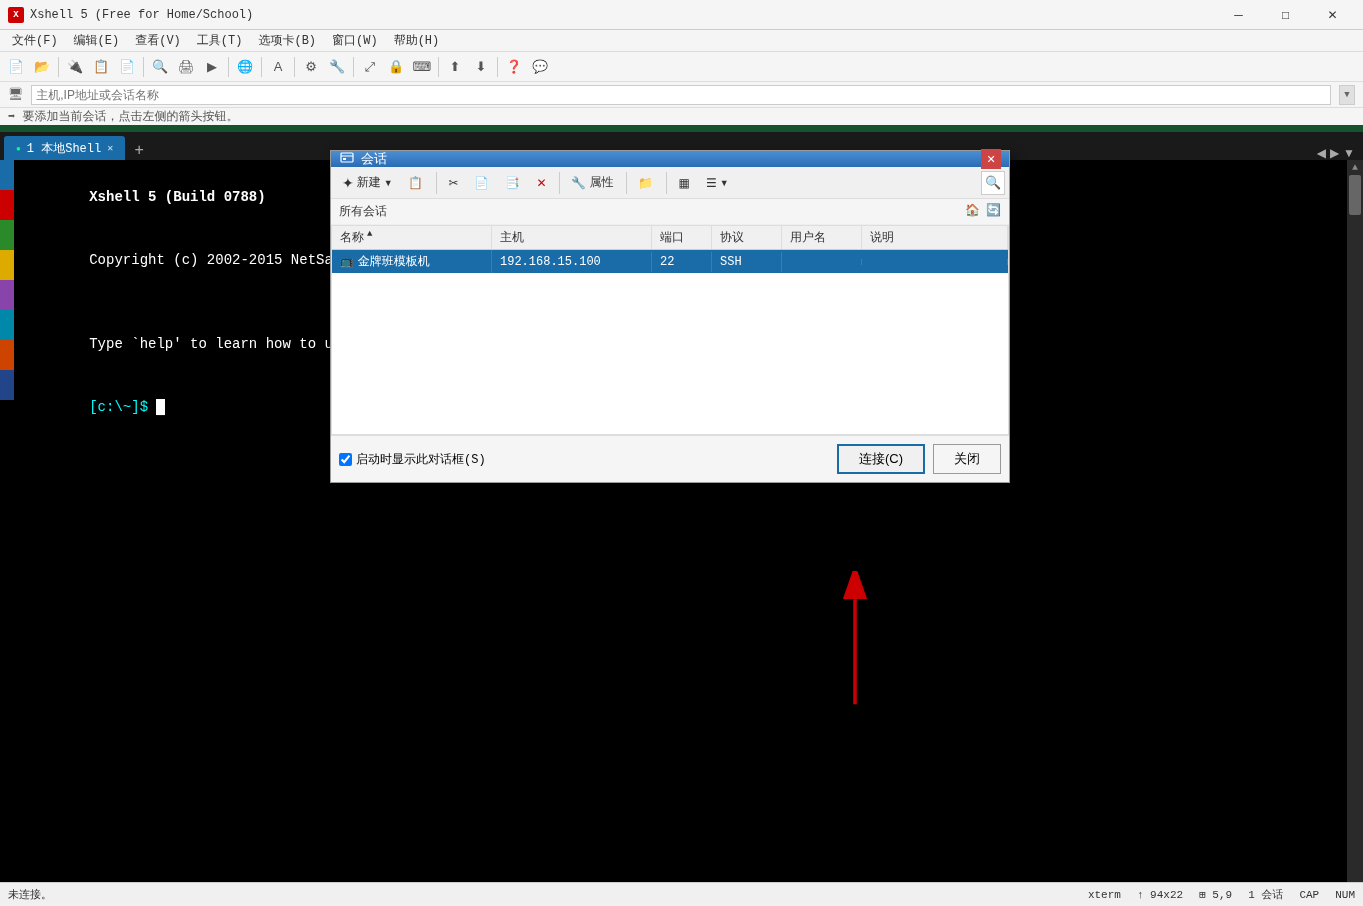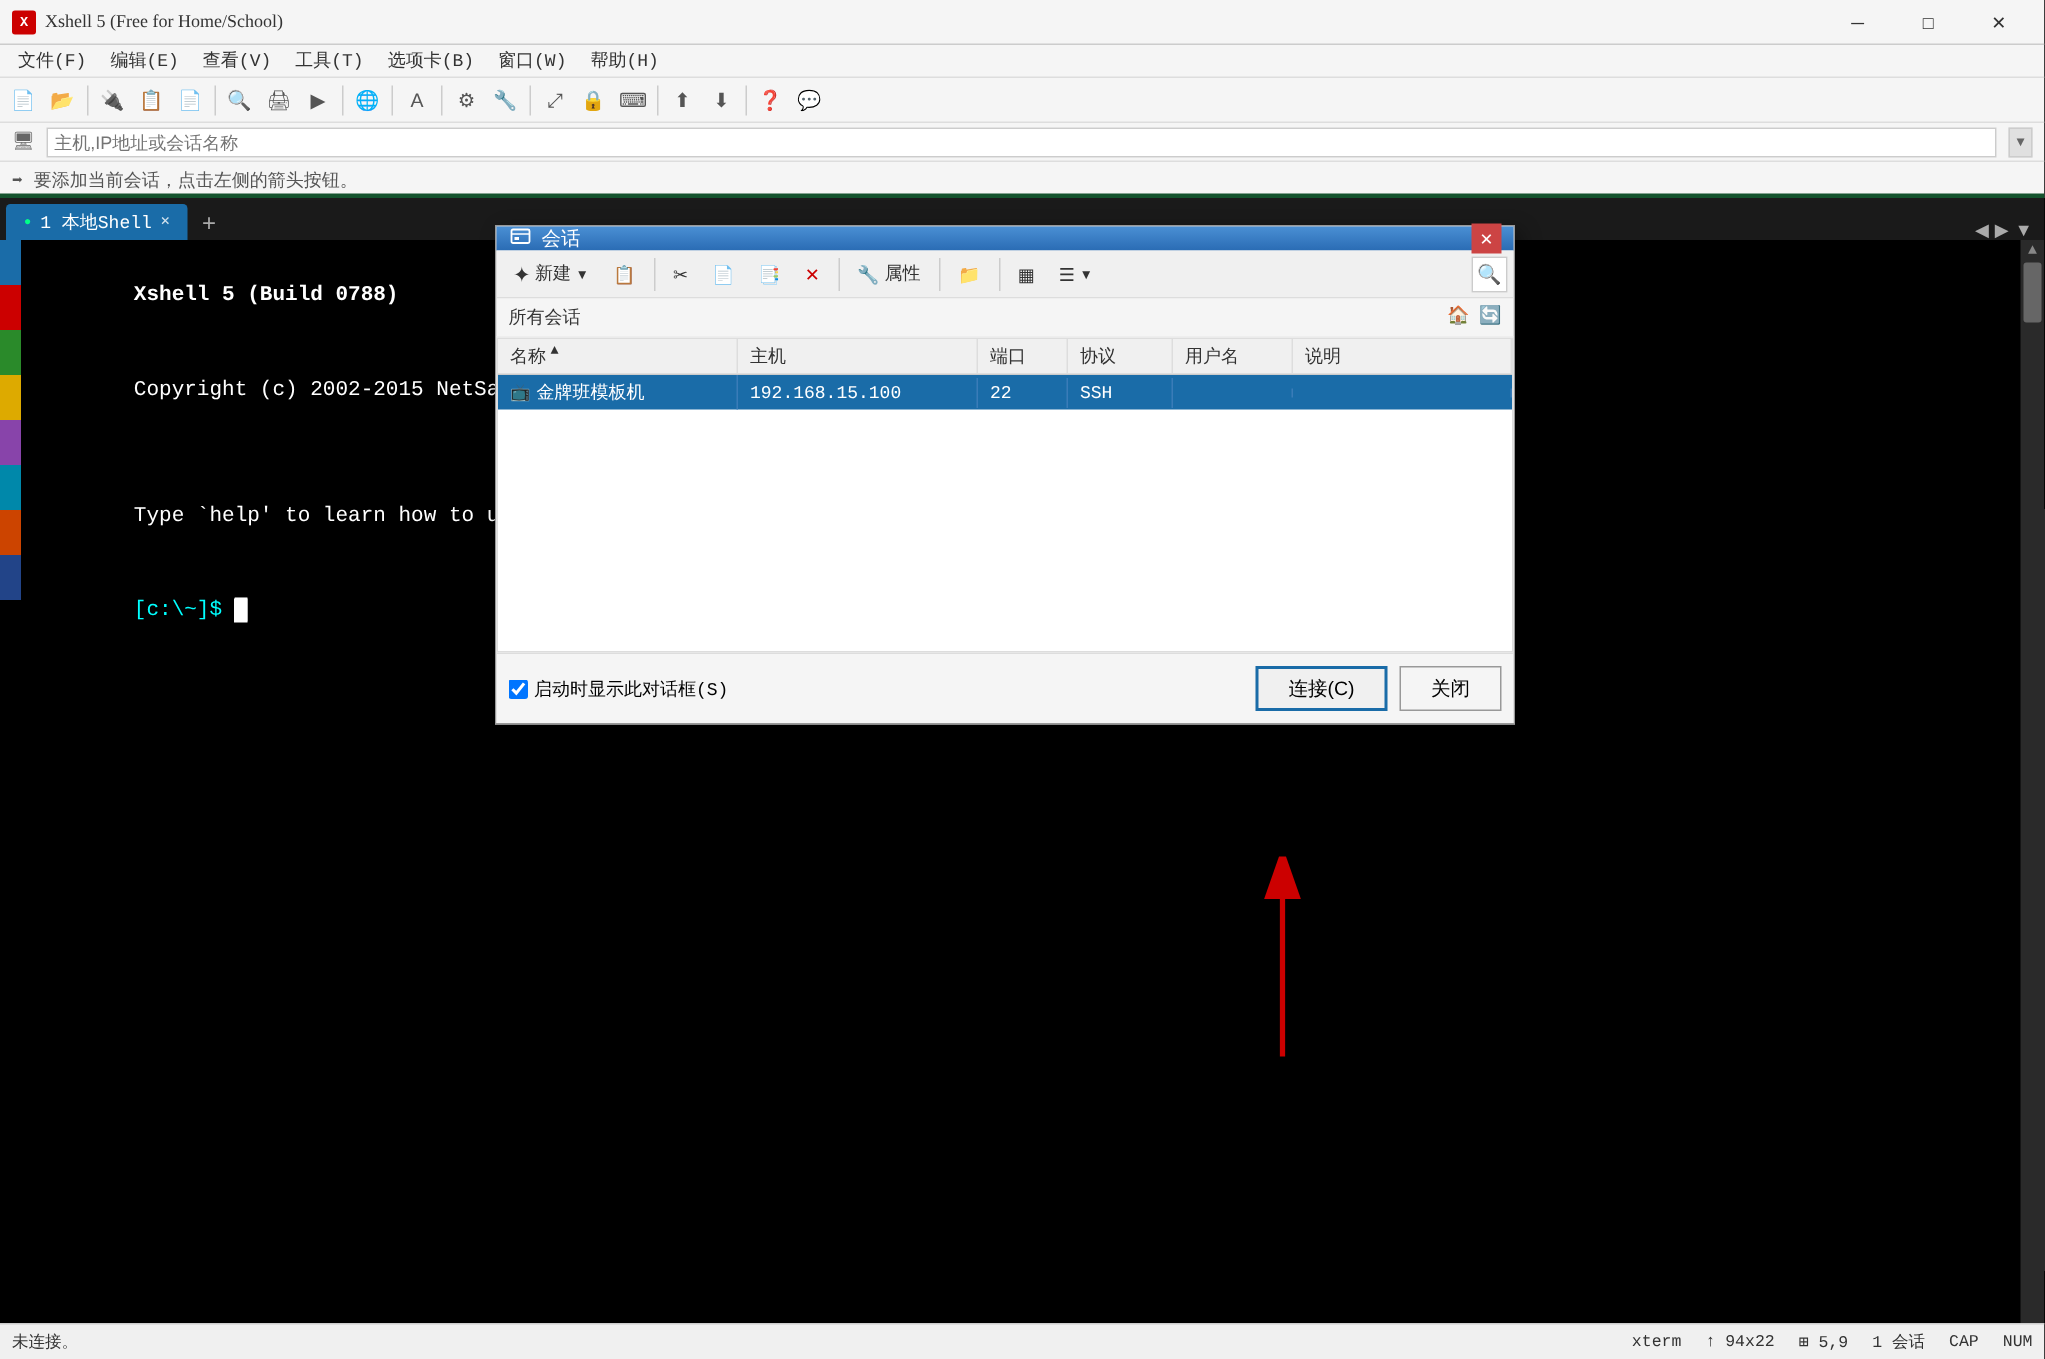--- a/index.html
+++ b/index.html
@@ -139,21 +139,21 @@
       cursor: pointer;
     }
 
     
     .session-bar {
       background: #e8e8e8;
       height: 24px;
       display: flex;
       align-items: flex-end;
       padding: 0 8px;
-      border-bottom: 3px solid #14532d;
+      border-bottom: 7px solid #14532d;
       font-size: 12px;
       color: #555;
     }
 
     
     .tabs-bar {
       background: #2d2d2d;
       height: 28px;
       display: flex;
       align-items: flex-end;
@@ -432,21 +432,21 @@
 </head>
 <body>
 
 <div class="main-layout">
 
   <div class="title-bar chrome">
     <div class="title-bar-left">
       <div class="title-bar-icon">
         <span>X</span>
       </div>
-      <span style="font-size:12px;color:#333;font-family:Liberation Serif, serif;">Xshell 5 (Free for Home/School)</span>
+      <span style="font-size:12px;color:#333;">Xshell 5 (Free for Home/School)</span>
     </div>
     <div class="title-bar-controls">
       <button class="title-btn">─</button>
       <button class="title-btn">□</button>
       <button class="title-btn close">✕</button>
     </div>
   </div>
 
   <div class="menu-bar chrome">
     <div class="menu-item">文件(F)</div>

